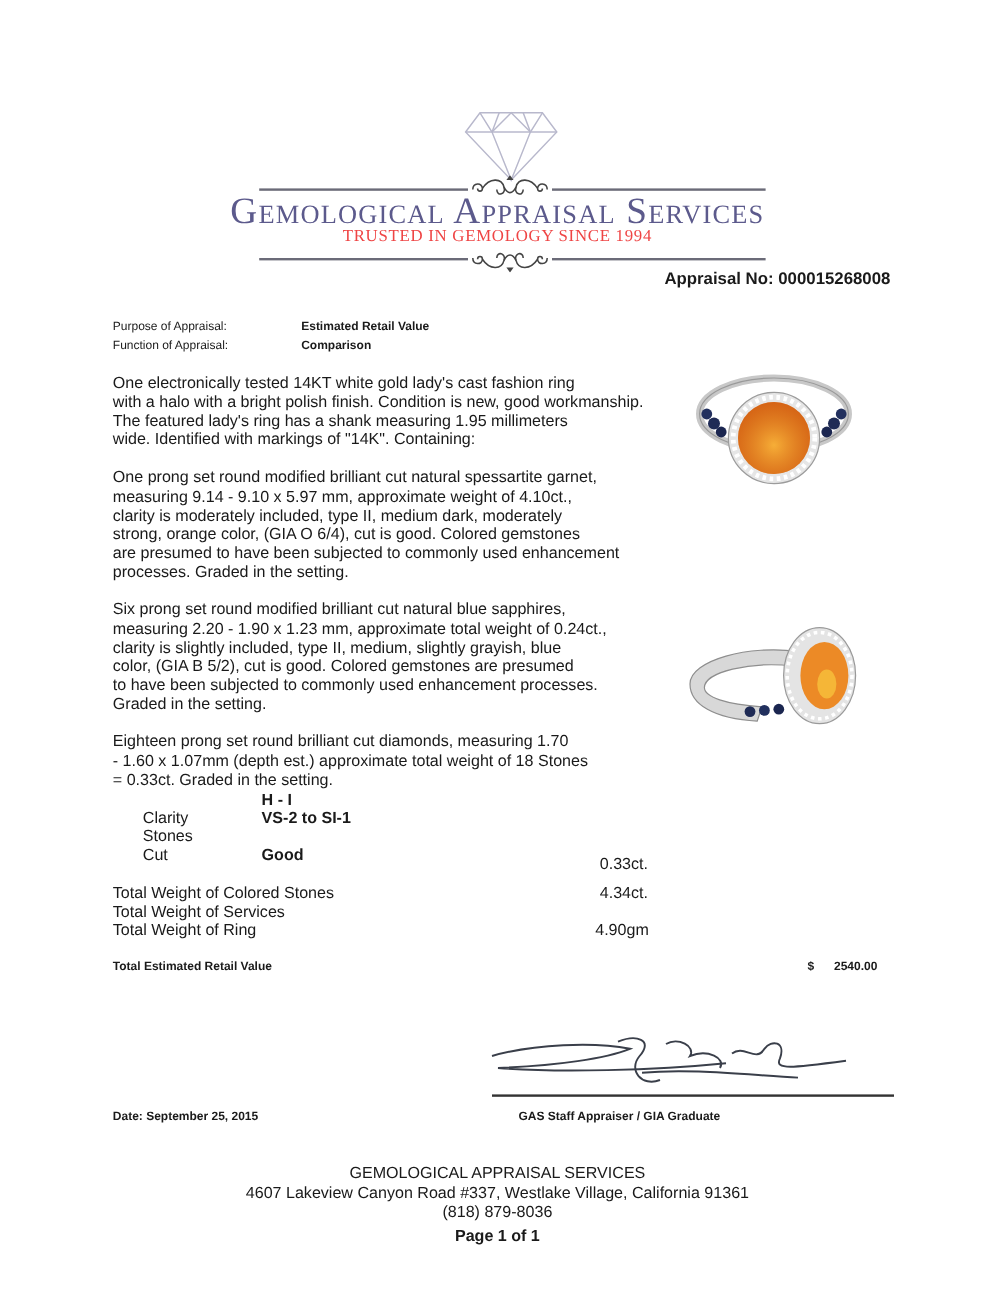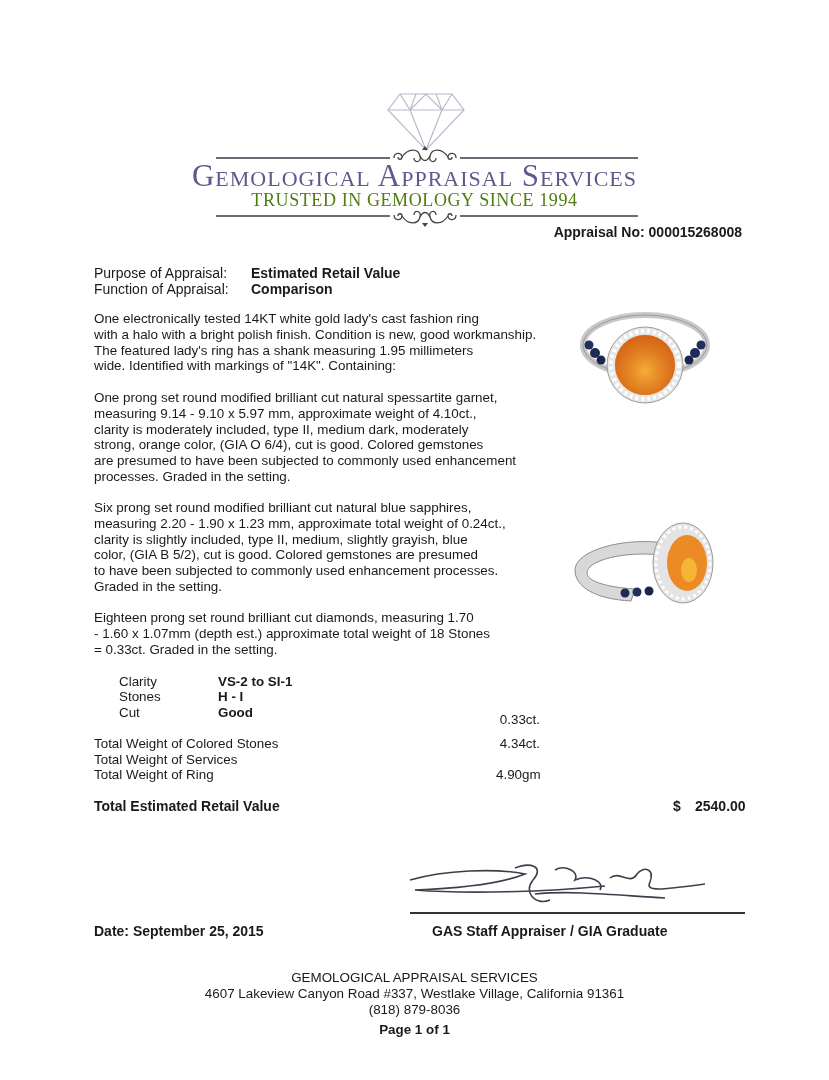--- a/index.html
+++ b/index.html
@@ -6,24 +6,24 @@
     body { width: 829px; height: 1080px; position: relative; overflow: hidden;
            font-family: "Liberation Sans", sans-serif; color: #1a1a1a; }
     .abs { position: absolute; }
     .logo-diamond { left: 386px; top: 92px; width: 80px; height: 60px; }
     .rule { height: 1.5px; background: #6b6b78; }
     .scroll { width: 70px; height: 22px; }
     .brand { left: 0; width: 829px; top: 158px; text-align: center;
              font-family: "Liberation Serif", serif; font-size: 31px; letter-spacing: 1px;
              color: #5c5a8c; font-variant: small-caps; }
     .tagline { left: 0; width: 829px; top: 190px; text-align: center;
-               font-family: "Liberation Serif", serif; font-size: 18px; letter-spacing: 0.6px;
-               color: #4d7c0f; }
+               font-family: "Liberation Serif", serif; font-size: 14px; letter-spacing: 0.6px;
+               color: #ef4444; }
     .apprno { right: 87px; top: 224px; font-weight: bold; font-size: 14px; }
-    .lbl { font-size: 14px; line-height: 16px; }
+    .lbl { font-size: 10px; line-height: 16px; }
     .bold { font-weight: bold; }
     .para { left: 94px; font-size: 13.4px; line-height: 15.8px; width: 460px; white-space: pre-line; }
     .grade-lbl { left: 119px; font-size: 13.4px; }
     .grade-val { left: 218px; font-size: 13.4px; font-weight: bold; }
     .tot-lbl { left: 94px; font-size: 13.4px; }
     .tot-val { left: 496px; font-size: 13.4px; font-weight: normal; text-align: right; width: 44px; }
     .footer { left: 0; width: 829px; text-align: center; font-size: 13.4px; }
     .ring { border-radius: 4px; }
   </style>
 </head>
@@ -95,21 +95,21 @@
 color, (GIA B 5/2), cut is good. Colored gemstones are presumed
 to have been subjected to commonly used enhancement processes.
 Graded in the setting.</div>
 <div class="abs para" style="top:610px;">Eighteen prong set round brilliant cut diamonds, measuring 1.70
 - 1.60 x 1.07mm (depth est.) approximate total weight of 18 Stones
 = 0.33ct. Graded in the setting.</div>
 
 <div class="abs grade-lbl" style="top:674px;">Clarity</div>
 <div class="abs grade-val" style="top:674px;">VS-2 to SI-1</div>
 <div class="abs grade-lbl" style="top:689px;">Stones</div>
-<div class="abs grade-val" style="top:689px;">H - I</div>
+<div class="abs grade-val" style="top:659px;">H - I</div>
 <div class="abs grade-lbl" style="top:705px;">Cut</div>
 <div class="abs grade-val" style="top:705px;">Good</div>
 
 <div class="abs tot-lbl" style="top:736px;">Total Weight of Colored Stones</div>
 <div class="abs tot-val" style="top:736px;">4.34ct.</div>
 <div class="abs tot-lbl" style="top:752px;">Total Weight of Services</div>
 <div class="abs tot-val" style="top:712px;">0.33ct.</div>
 <div class="abs tot-lbl" style="top:767px;">Total Weight of Ring</div>
 <div class="abs tot-val" style="top:767px;">4.90gm</div>
 

